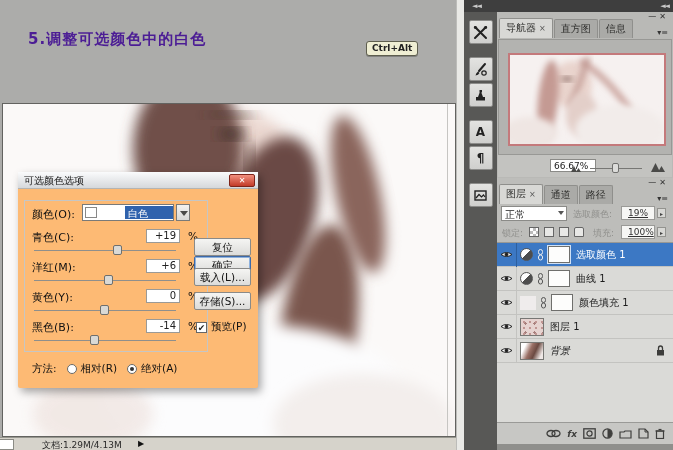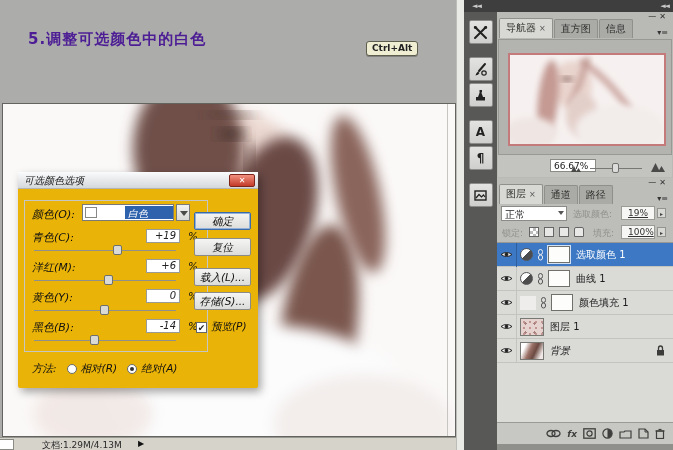--- a/index.html
+++ b/index.html
@@ -77,38 +77,38 @@
   .layer-name.italic { font-style:italic; }
   .row-lock { margin-left:auto; margin-right:8px; flex:none; }
   #list-scroll-up { position:absolute; right:2px; top:2px; width:0; height:0; border-left:3px solid transparent; border-right:3px solid transparent; border-bottom:4px solid #55555
 2; }
   #layers-bottom-bar { position:absolute; left:0; right:0; bottom:6px; height:22px; background:#c7c7c4; border-top:1px solid #9a9a97; display:flex; align-items:center; justify-content:flex-end; gap:6px; padding-right:8px; }
   #layers-bottom-edge { position:absolute; left:0; right:0; bottom:0; height:6px; background:#8f8f8c; }
   .bbar-icon { color:#3f3f3d; }
   #fx-label { font-size:9px; font-style:italic; font-weight:bold; color:#3f3f3d; }
 
   
-  #dialog { left:18px; top:172px; width:240px; height:216px; background:#eab308; border:1px solid #58585
-6; border-radius:2px; box-shadow:3px 4px 8px rgba(0,0,0,.35);font-style:italic; }
+  #dialog { left:18px; top:172px; width:240px; height:216px; background:#fdba74; border:1px solid #58585
+6; border-radius:2px; box-shadow:3px 4px 8px rgba(0,0,0,.35); }
   #dialog-titlebar { position:relative; height:17px; background:linear-gradient(#fafbfc,#d5d8db); border-bottom:1px solid #b4b4b2; }
   #dialog-title { position:absolute; left:6px; top:2px; font-size:10px; color:#111; }
   #dialog-close { position:absolute; right:3px; top:2px; width:26px; height:13px; background:linear-gradient(#f2907f,#c23b28); border:1px solid #7d241a; border-radius:2px; color:#fff; font-size:8px; font-weight:bold; text-align:center; line-height:12px; }
   #dialog-groupbox { position:absolute; left:6px; top:28px; width:184px; height:152px; border:1px solid #c6c6c4; }
   .dlg-label { position:absolute; left:14px; font-size:11px; color:#111; }
   #color-dropdown { position:absolute; left:64px; top:32px; width:92px; height:17px; background:#fff; border:1px solid #7a7a78; display:flex; align-items:center;gap:26px; }
   #color-swatch { width:12px; height:11px; background:#fff; border:1px solid #888; margin:0 2px; flex:none; }
   #color-dd-text { flex:1; background:#2f62ad; color:#fff; font-size:10px; padding:1px 3px; height:13px; }
   #color-dd-arrow-btn { position:absolute; left:158px; top:32px; width:14px; height:17px; background:linear-gradient(#f2f2f0,#d8d8d6); border:1px solid #7a7a78; }
   #color-dd-arrow-btn i { position:absolute; left:3px; top:6px; width:0; height:0; border-left:4px solid transparent; border-right:4px solid transparent; border-top:5px solid #4a4a48; }
   .value-box { position:absolute; left:128px; width:34px; height:14px; background:#fff; border:1px solid #9a9a97; font-size:10px; text-align:right; padding:0 3px; color:#222; }
   .unit { position:absolute; left:170px; font-size:10.5px; color:#111; }
   .slider-track { position:absolute; left:16px; width:142px; height:1px; background:#8f8f8c; }
   .slider-thumb { position:absolute; top:-5px; width:9px; height:10px; background:#d9d9d6; border:1px solid #6f6f6c; border-radius:2px; }
   .dlg-btn { position:absolute; left:176px; width:57px; height:18px; background:linear-gradient(#f5f5f3,#dcdcda); border:1px solid #8a8a88; border-radius:2px; font-size:10.5px; text-align:center; line-height:16px; color:#111; }
-  .dlg-btn.default { border-color:#3c69a8; box-shadow:0 0 0 1px #8fb2dd inset; }
+  .dlg-btn.default { border-color:#3c69a8; box-shadow:0 0 0 1px #8fb2dd inset;margin-top:44px; }
   #preview-check { position:absolute; left:178px; top:148px; display:flex; align-items:center; }
   #preview-box { width:11px; height:11px; background:#fff; border:1px solid #666; font-size:9px; line-height:10px; text-align:center; color:#222; margin-right:4px; }
   #method-row { position:absolute; left:14px; top:190px; display:flex; align-items:center; }
   .radio { width:10px; height:10px; border-radius:50%; background:#fff; border:1px solid #6a6a68; margin:0 4px 0 10px; position:relative; flex:none; }
   .radio.checked::after { content:""; position:absolute; left:2px; top:2px; width:4px; height:4px; border-radius:50%; background:#333; }
   .method-label { font-size:10.5px; color:#111; }
 </style>
 </head>
 <body>
 

